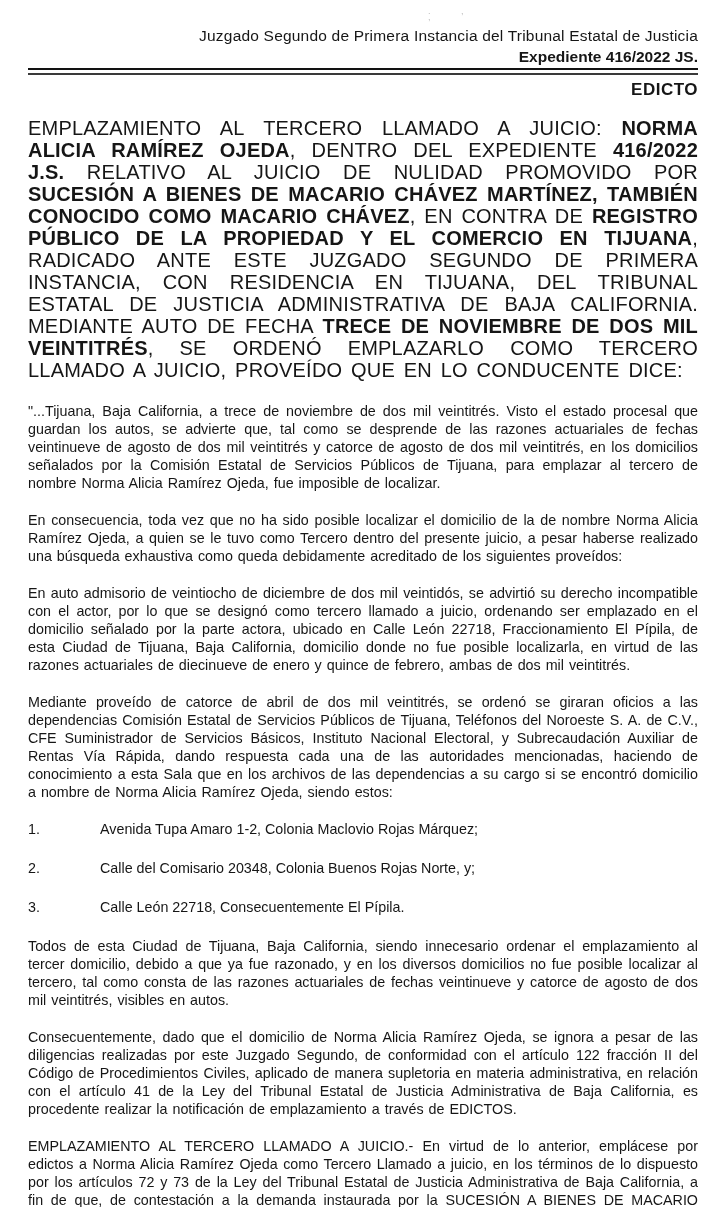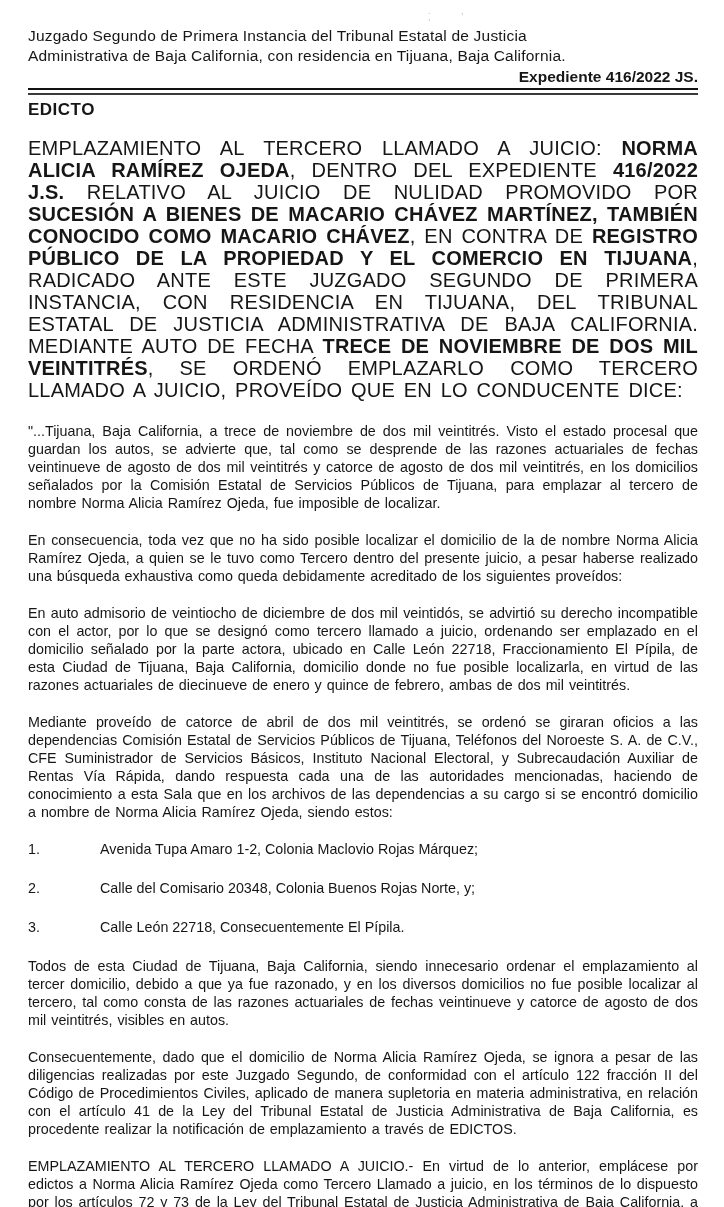--- a/index.html
+++ b/index.html
@@ -14,40 +14,40 @@
     margin: 0 auto;
     background: #ffffff;
     box-sizing: border-box;
     padding: 26px 26px 0 28px;
     overflow: hidden;
     font-family: "Liberation Sans", "DejaVu Sans", sans-serif;
     color: #161616;
   }
   
   .court-header {
-    text-align: left;
+    text-align: right;
     font-size: 15.5px;
     line-height: 20px;
     letter-spacing: 0.2px;
   }
   .expediente {
     text-align: right;
     font-weight: bold;
     font-size: 15.5px;
     line-height: 20px;
     margin-top: 1px;
   }
   .header-rule {
     margin-top: 1px;
     height: 3px;
     border-top: 2px solid #121212;
     border-bottom: 2px solid #3a3a3a;
   }
   .edicto-title {
-    text-align: left;
+    text-align: right;
     font-weight: bold;
     font-size: 17px;
     letter-spacing: 0.5px;
     margin-top: 5px;
   }
   
   .summons {
     margin-top: 17px;
     font-size: 20px;
     line-height: 22px;
@@ -98,21 +98,20 @@
 </style>
 </head>
 <body>
 
 <div class="page">
 
   <div class="scan-artifact">. , ,</div>
 
   <div class="court-header">
     <div>Juzgado Segundo de Primera Instancia del Tribunal Estatal de Justicia</div>
-    <div>Administrativa de Baja California, con residencia en Tijuana, Baja California.</div>
   </div>
 
   <div class="expediente">Expediente 416/2022 JS.</div>
 
   <div class="header-rule"></div>
 
   <div class="edicto-title">EDICTO</div>
 
   <div class="summons"><span>EMPLAZAMIENTO AL TERCERO LLAMADO A JUICIO: </span><span style="font-weight: bold;">NORMA ALICIA RAMÍREZ OJEDA</span><span>, DENTRO DEL EXPEDIENTE </span><span style="font-weight: bold;">416/2022 J.S.</span><span> RELATIVO AL JUICIO DE NULIDAD PROMOVIDO POR </span><span style="font-weight: bold;">SUCESIÓN A BIENES DE MACARIO CHÁVEZ MARTÍNEZ, TAMBIÉN CONOCIDO COMO MACARIO CHÁVEZ</span><span>, EN CONTRA DE </span><span style="font-weight: bold;">REGISTRO PÚBLICO DE LA PROPIEDAD Y EL COMERCIO EN TIJUANA</span><span>, RADICADO ANTE ESTE JUZGADO SEGUNDO DE PRIMERA INSTANCIA, CON RESIDENCIA EN TIJUANA, DEL TRIBUNAL ESTATAL DE JUSTICIA ADMINISTRATIVA DE BAJA CALIFORNIA. MEDIANTE AUTO DE FECHA </span><span style="font-weight: bold;">TRECE DE NOVIEMBRE DE DOS MIL VEINTITRÉS</span><span>, SE ORDENÓ EMPLAZARLO COMO TERCERO LLAMADO A JUICIO, PROVEÍDO QUE EN LO CONDUCENTE DICE:</span></div>
 

